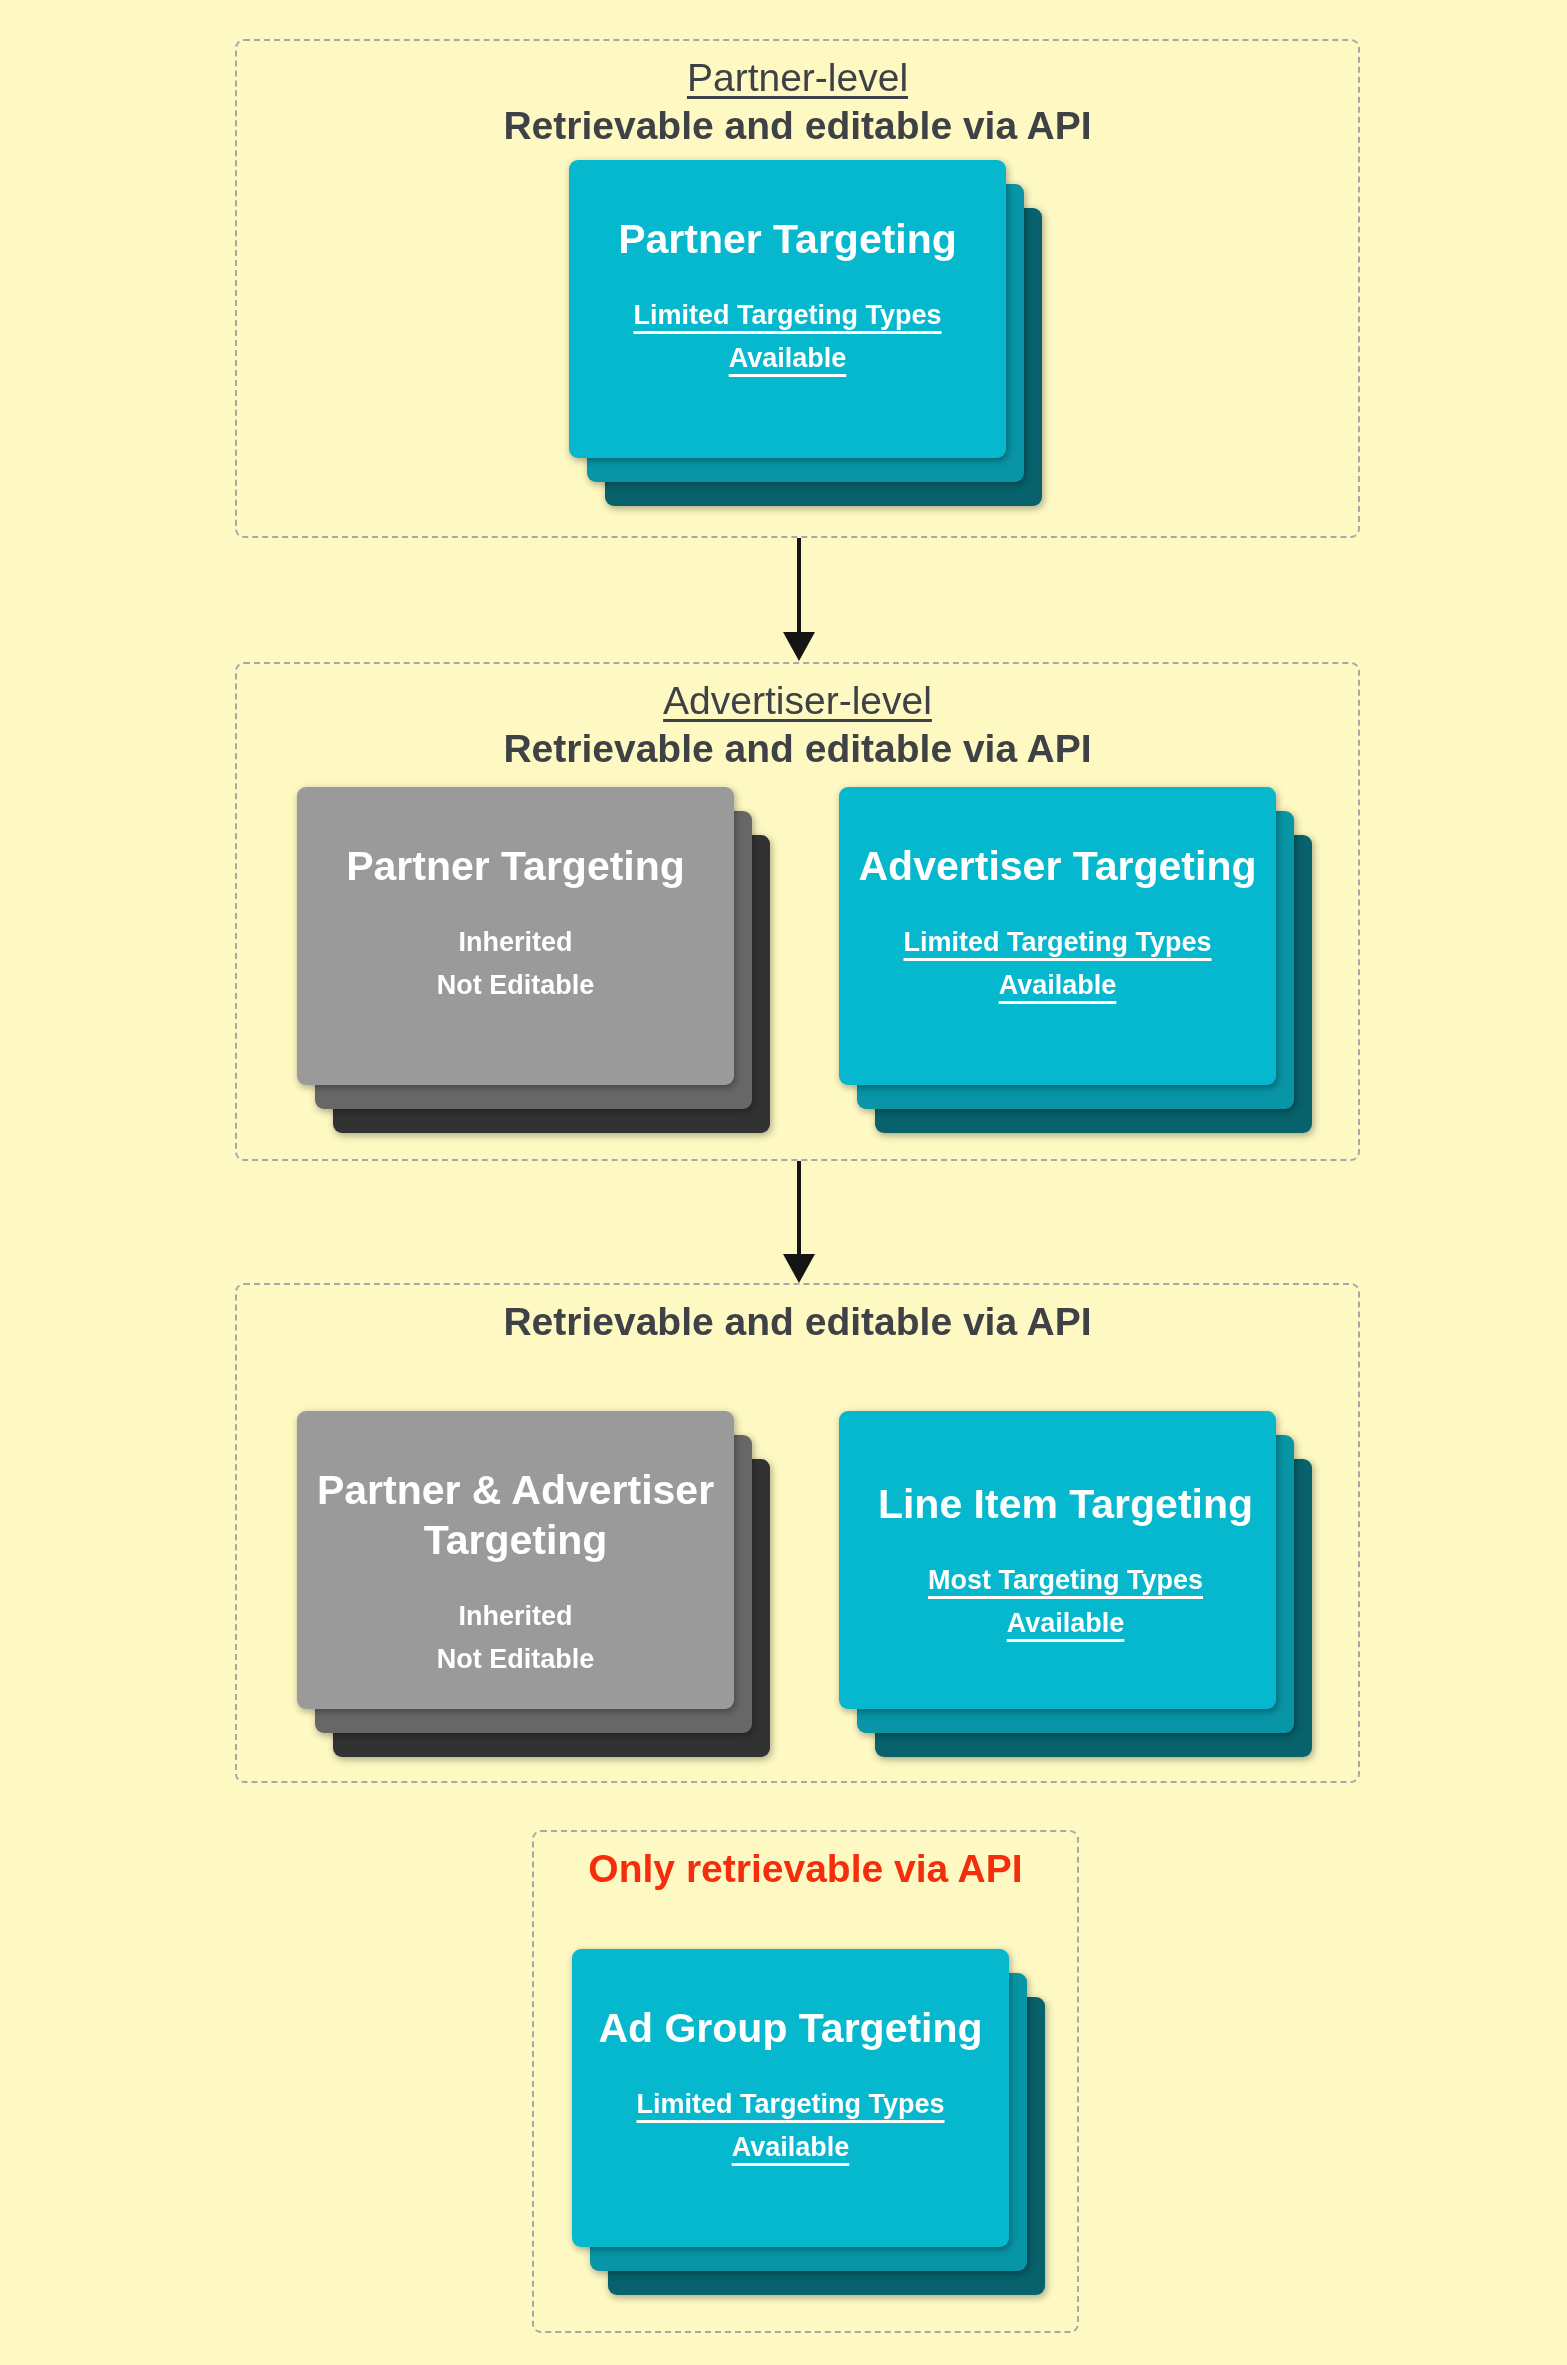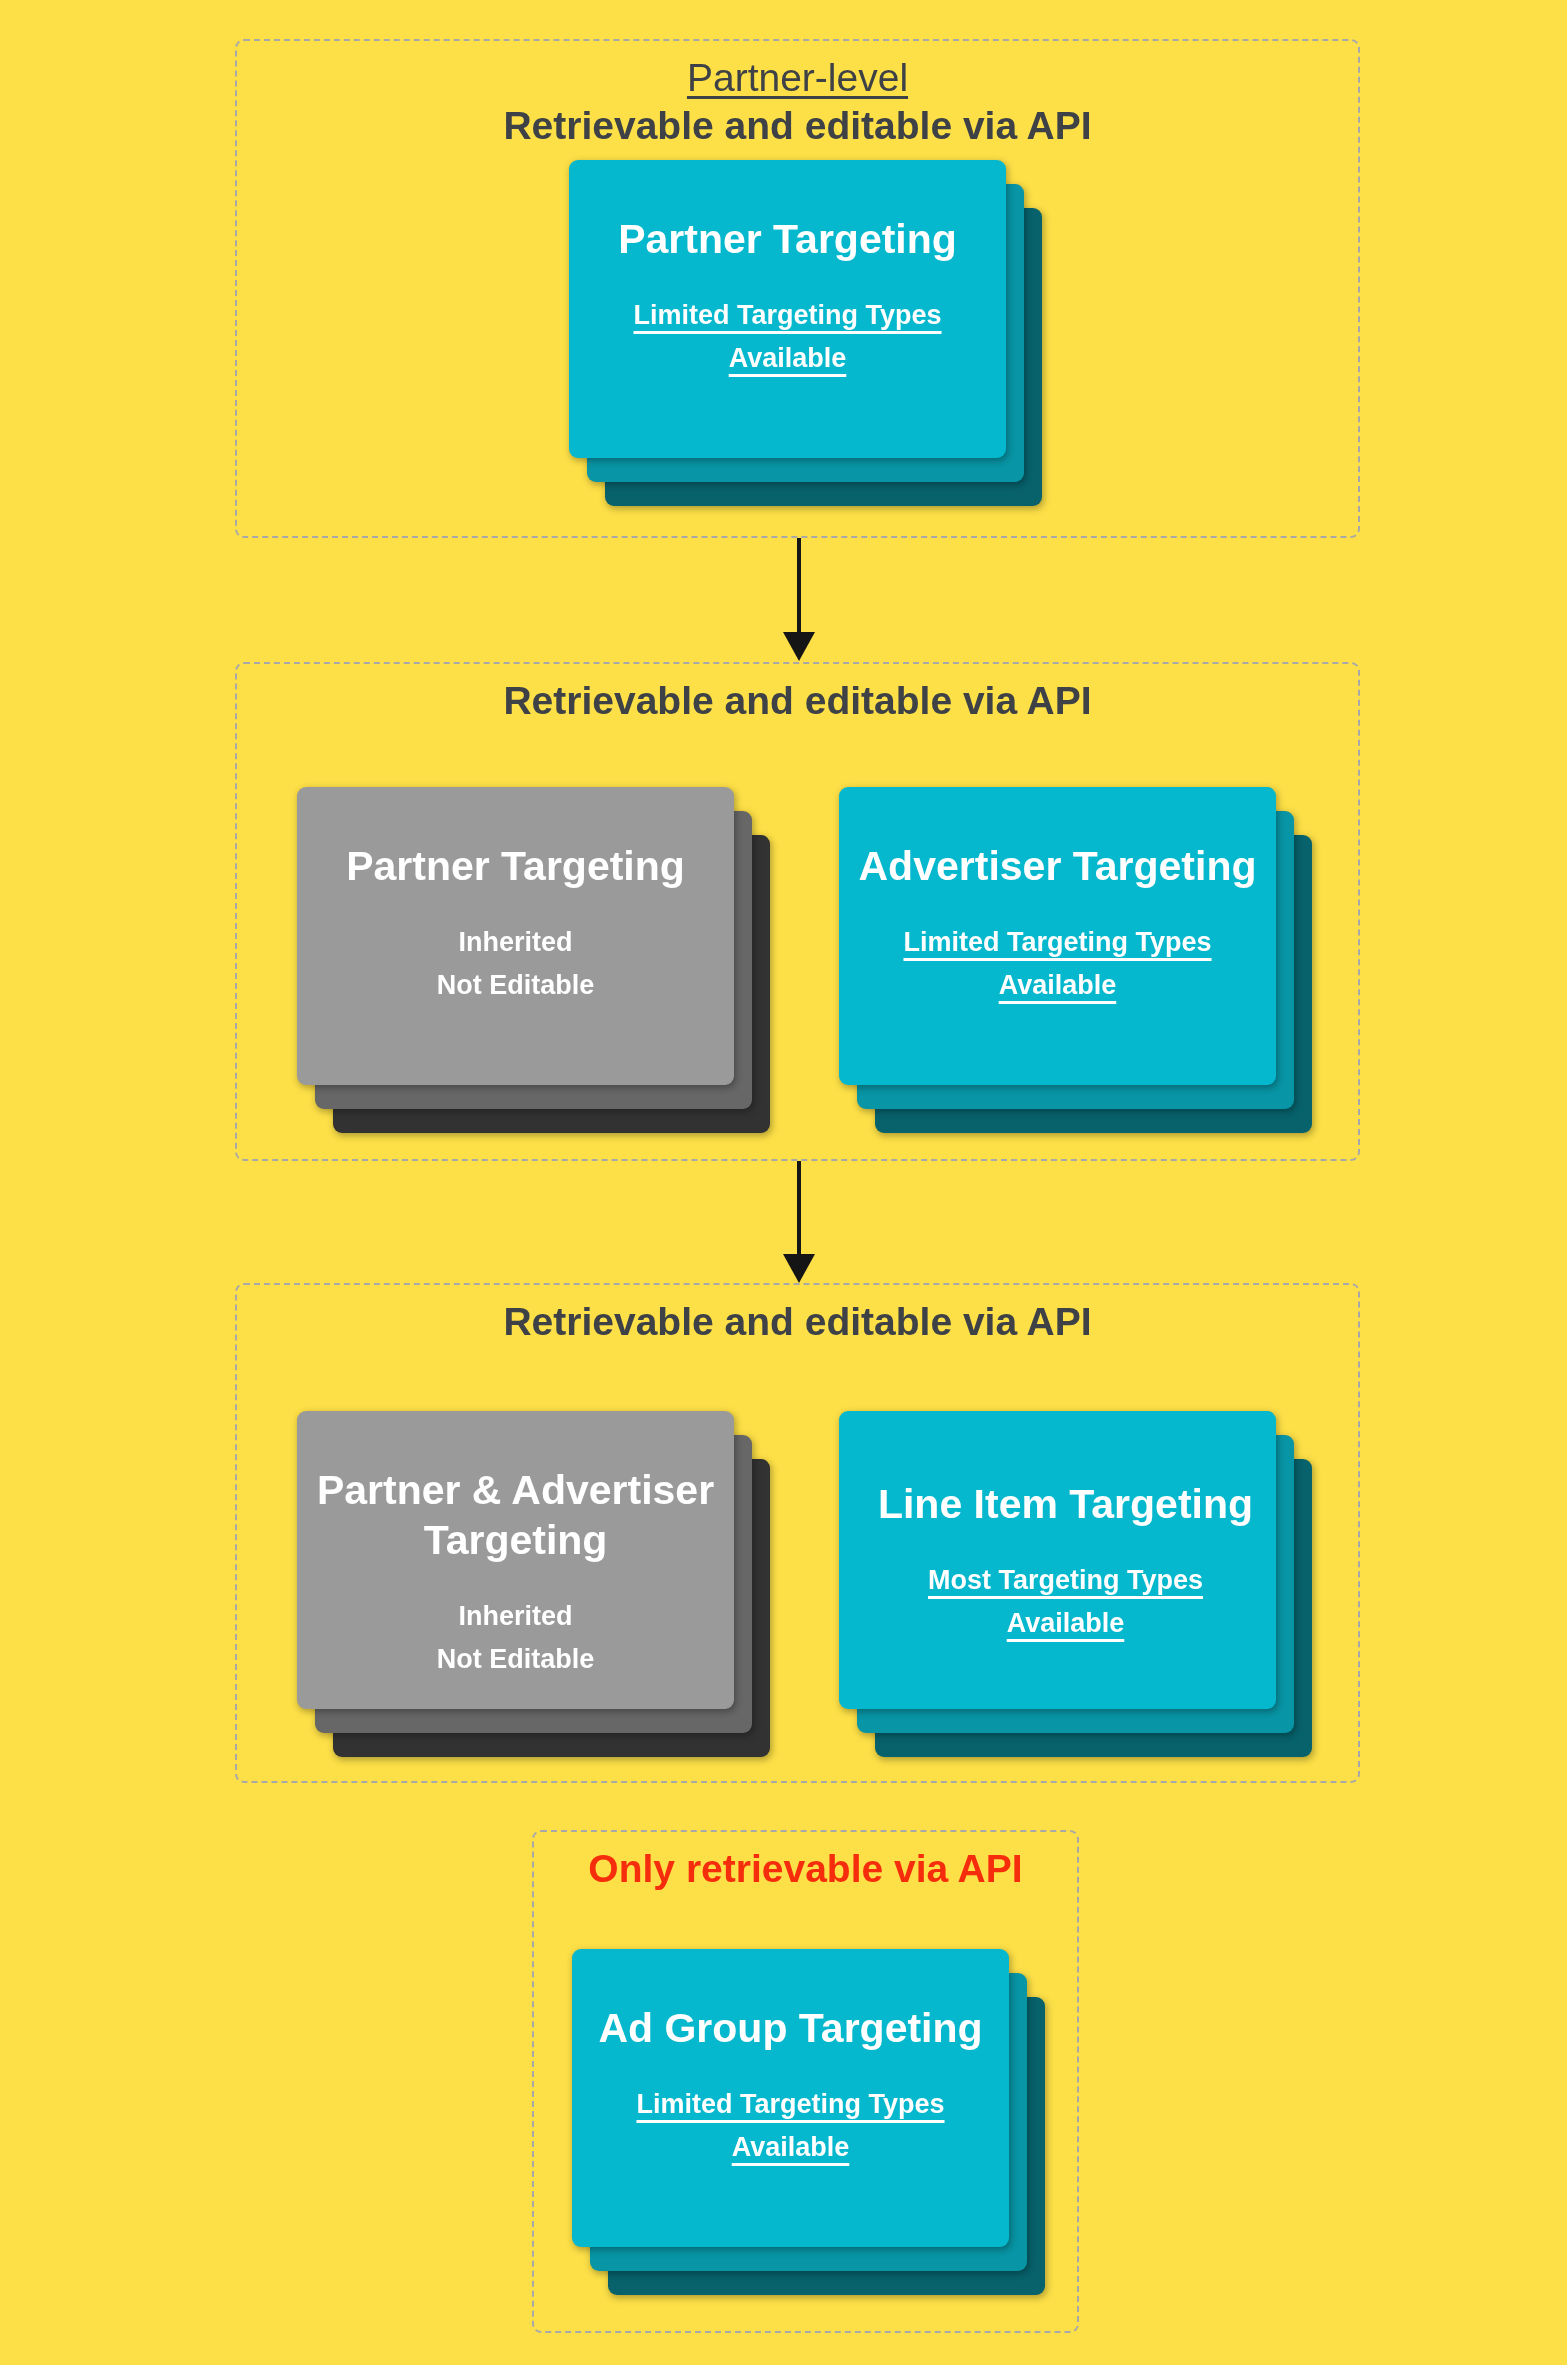--- a/index.html
+++ b/index.html
@@ -1,18 +1,18 @@
 <!DOCTYPE html>
 <html style="font-size:14.3px"><head>
 <meta charset="utf-8">
 <style>
   html,body{margin:0;padding:0;background:#ffffff;}
   body{width:1567px;height:2366px;position:relative;font-family:"Liberation Sans","DejaVu Sans",sans-serif;overflow:hidden;}
 
-  .canvas{position:absolute;left:0;top:0;width:1567px;height:2366px;background:#fde047;}
+  .canvas{position:absolute;left:0;top:0;width:1567px;height:2366px;background:#fef9c3;}
 
   
   .panel{position:absolute;border:2.7px dashed #A8A8A8;border-radius:9px;box-sizing:border-box;background:transparent;}
   #panel-1{left:235px;top:39px;width:1125px;height:499px;}
   #panel-2{left:235px;top:662px;width:1125px;height:499px;}
   #panel-3{left:235px;top:1283px;width:1125px;height:500px;}
   #panel-4{left:532px;top:1830px;width:547px;height:503px;}
 
   .panel-header{position:absolute;left:0;right:0;top:12.5px;text-align:center;}
   .hdr-title{font-size:39px;line-height:48px;font-weight:400;color:#3E4145;text-decoration:underline;text-decoration-thickness:2.7px;text-underline-offset:5.4px;}
@@ -70,20 +70,21 @@
     </div>
   </div>
 
   <div class="arrow" id="arrow-1">
     <div class="shaft"></div>
     <div class="head"></div>
   </div>
 
   <div class="panel" id="panel-2">
     <div class="panel-header">
+      <div class="hdr-title">Advertiser-level</div>
       <div class="hdr-sub">Retrievable and editable via API</div>
     </div>
   </div>
 
   <div class="stack" style="left:297px;top:787px;">
     <div class="layer back gray-back"></div>
     <div class="layer mid gray-mid"></div>
     <div class="layer front gray-front">
       <div class="card-title-line">Partner Targeting</div>
       <div class="card-sub">

